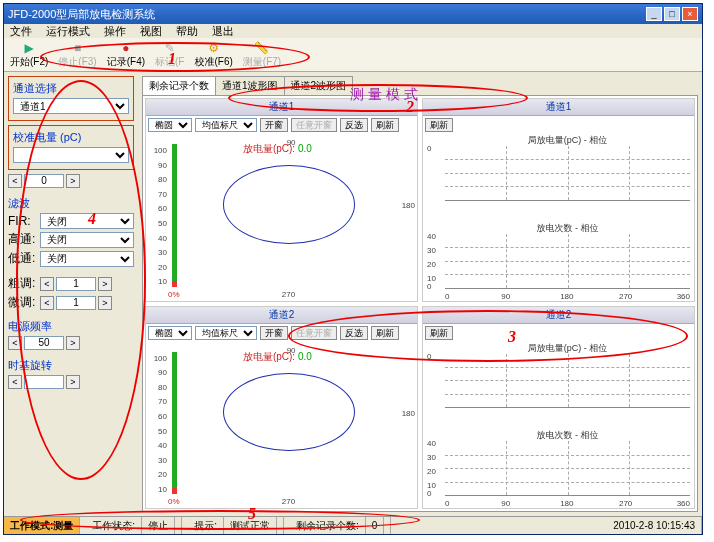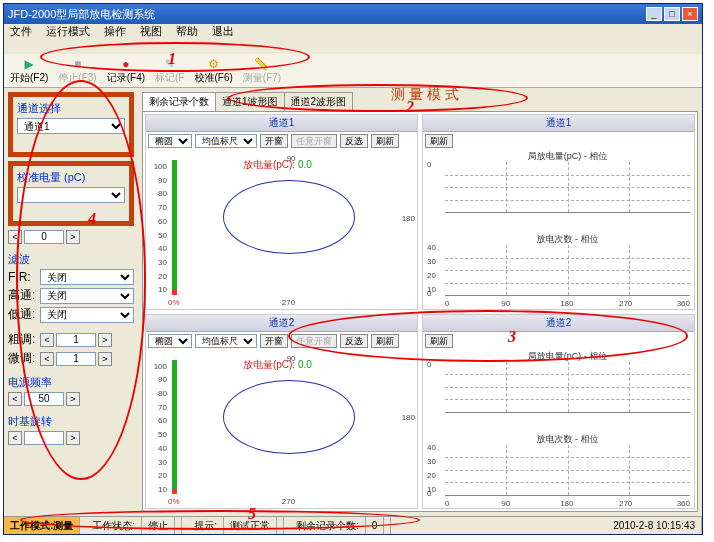--- a/index.html
+++ b/index.html
@@ -3,29 +3,29 @@
 <meta charset="utf-8">
 <style>
 * { box-sizing: border-box; margin: 0; padding: 0; font-family: "Microsoft YaHei", sans-serif; }
 body { background: #fff; width: 714px; height: 542px; overflow: hidden; position: relative; }
 .window { width: 700px; height: 532px; margin: 3px; border: 1px solid #0a246a; display: flex; flex-direction: column; background: #6d28d9; }
 .titlebar { height: 20px; background: linear-gradient(#3b78d8,#1e5bb5); color: #fff; display: flex; align-items: center; padding: 0 4px; font-size: 11px; }
 .titlebar .title { flex: 1; }
 .titlebar .btns { display: flex; gap: 2px; }
 .titlebar .btns span { width: 16px; height: 14px; background: #c6d8f0; border: 1px solid #fff; font-size: 9px; text-align: center; line-height: 12px; color: #000; }
 .titlebar .btns .close { background: #e85c3b; color: #fff; }
-.menubar { height: 30px; background: #ece9d8; display: flex; padding: 0 6px; font-size: 11px; color: #000; }
+.menubar { height: 14px; background: #ece9d8; display: flex; padding: 0 6px; font-size: 11px; color: #000; }
 .menubar span { margin-right: 14px; }
 .toolbar { height: 34px; background: #f5f3e8; border-bottom: 1px solid #aaa; display: flex; align-items: flex-end; padding: 0 6px 2px; font-size: 10px; }
 .tool { display: flex; flex-direction: column; align-items: center; margin-right: 10px; font-size: 10px; }
 .tool .ico { height: 14px; font-size: 12px; }
 .tool.dis { color: #aaa; }
 .body { flex: 1; display: flex; background: #ece9d8; overflow: hidden; }
 .sidebar { width: 134px; padding: 4px; font-size: 11px; overflow: hidden; }
-.group { border: 5px solid #c2410c; background: #ece9d8; padding: 4px 4px 18px; margin-bottom: 4px; }
+.group { border: 1px solid #c2410c; background: #ece9d8; padding: 4px 4px 6px; margin-bottom: 4px; }
 .group .gt { color: #0033cc; font-size: 11px; margin-bottom: 2px; display: block; }
 .sel, .inp { width: 100%; height: 16px; border: 1px solid #7f9db9; background: #fff; font-size: 10px; padding: 0 2px; }
 .row { display: flex; align-items: center; gap: 2px; margin: 2px 0; }
 .spinbtn { width: 14px; height: 14px; border: 1px solid #888; background: #eee; font-size: 9px; text-align: center; line-height: 12px; }
 .numbox { width: 40px; height: 14px; border: 1px solid #7f9db9; background: #fff; font-size: 10px; text-align: center; }
 .lab { font-size: 12px; width: 30px; }
 .main { flex: 1; display: flex; flex-direction: column; padding: 4px; }
 .tabs { display: flex; font-size: 10px; }
 .tab { border: 1px solid #999; border-bottom: none; padding: 2px 6px; background: #ece9d8; margin-right: -1px; }
 .tab.act { background: #fff; }
@@ -52,21 +52,21 @@
 .subchart .grid { position: absolute; top: 10px; bottom: 10px; left: 0; right: 0; border-bottom: 1px solid #888; }
 .subchart .grid .hl { position: absolute; left: 0; right: 0; border-top: 1px dashed #aaa; }
 .subchart .grid .vl { position: absolute; top: 0; bottom: 0; border-left: 1px dashed #aaa; }
 .subchart .yl { position: absolute; left: -18px; font-size: 8px; color: #444; }
 .subchart .xl { position: absolute; bottom: -2px; font-size: 8px; color: #444; }
 .statusbar { height: 18px; background: #ece9d8; border-top: 1px solid #999; display: flex; font-size: 10px; align-items: center; }
 .statusbar span { border-right: 1px solid #aaa; padding: 0 6px; height: 100%; display: flex; align-items: center; text-align: right; }
 .statusbar .sp { flex: 1; border: none; }
 .anno { position: absolute; border: 2px solid #e00; border-radius: 50%; pointer-events: none; }
 .anno-num { position: absolute; color: #e00; font-size: 16px; font-weight: bold; font-family: serif; font-style: italic; pointer-events: none; }
-.anno-text { position: absolute; color: #c2410c; font-size: 14px; letter-spacing: 4px; pointer-events: none; margin-left: 41px; }
+.anno-text { position: absolute; color: #a21caf; font-size: 14px; letter-spacing: 4px; pointer-events: none; }
 </style>
 </head>
 <body>
 
 <div class="window">
   <div class="titlebar">
     <span class="title">JFD-2000型局部放电检测系统</span>
     <div class="btns">
       <span>_</span>
       <span>□</span>

